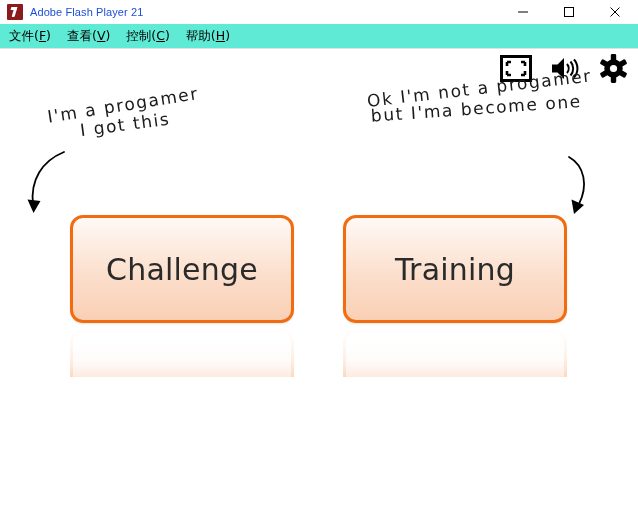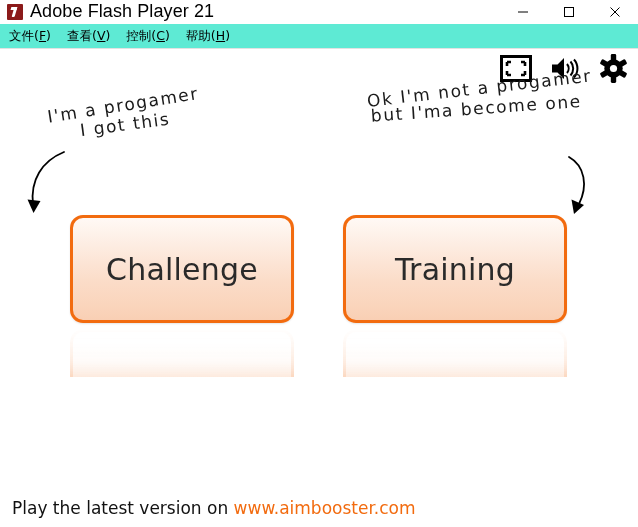--- a/index.html
+++ b/index.html
@@ -50,22 +50,22 @@
     content: "";
     position: absolute;
     left: 4px;
     top: 3px;
     width: 6px;
     height: 2.5px;
     background: #ffffff;
     transform: skewX(-16deg);
   }
   .title-text {
-    font-size: 18px;
-    color: #000000;
+    font-size: 11px;
+    color: #1d4ed8;
     letter-spacing: 0.1px;
     white-space: nowrap;
   }
   .win-controls {
     position: absolute;
     top: 0;
     right: 0;
     display: flex;
     height: 23px;
   }
@@ -319,15 +319,14 @@
   <div class="refl refl-training"></div>
 
   <div class="btn btn-training">
     <span class="btn-label">Training</span>
   </div>
 
   <div class="btn btn-challenge">
     <span class="btn-label">Challenge</span>
   </div>
 
-  <div class="footer"><span>Play the latest version on </span><span class="link">www.aimbooster.com</span></div>
 
 </div>
 
 </body></html>

